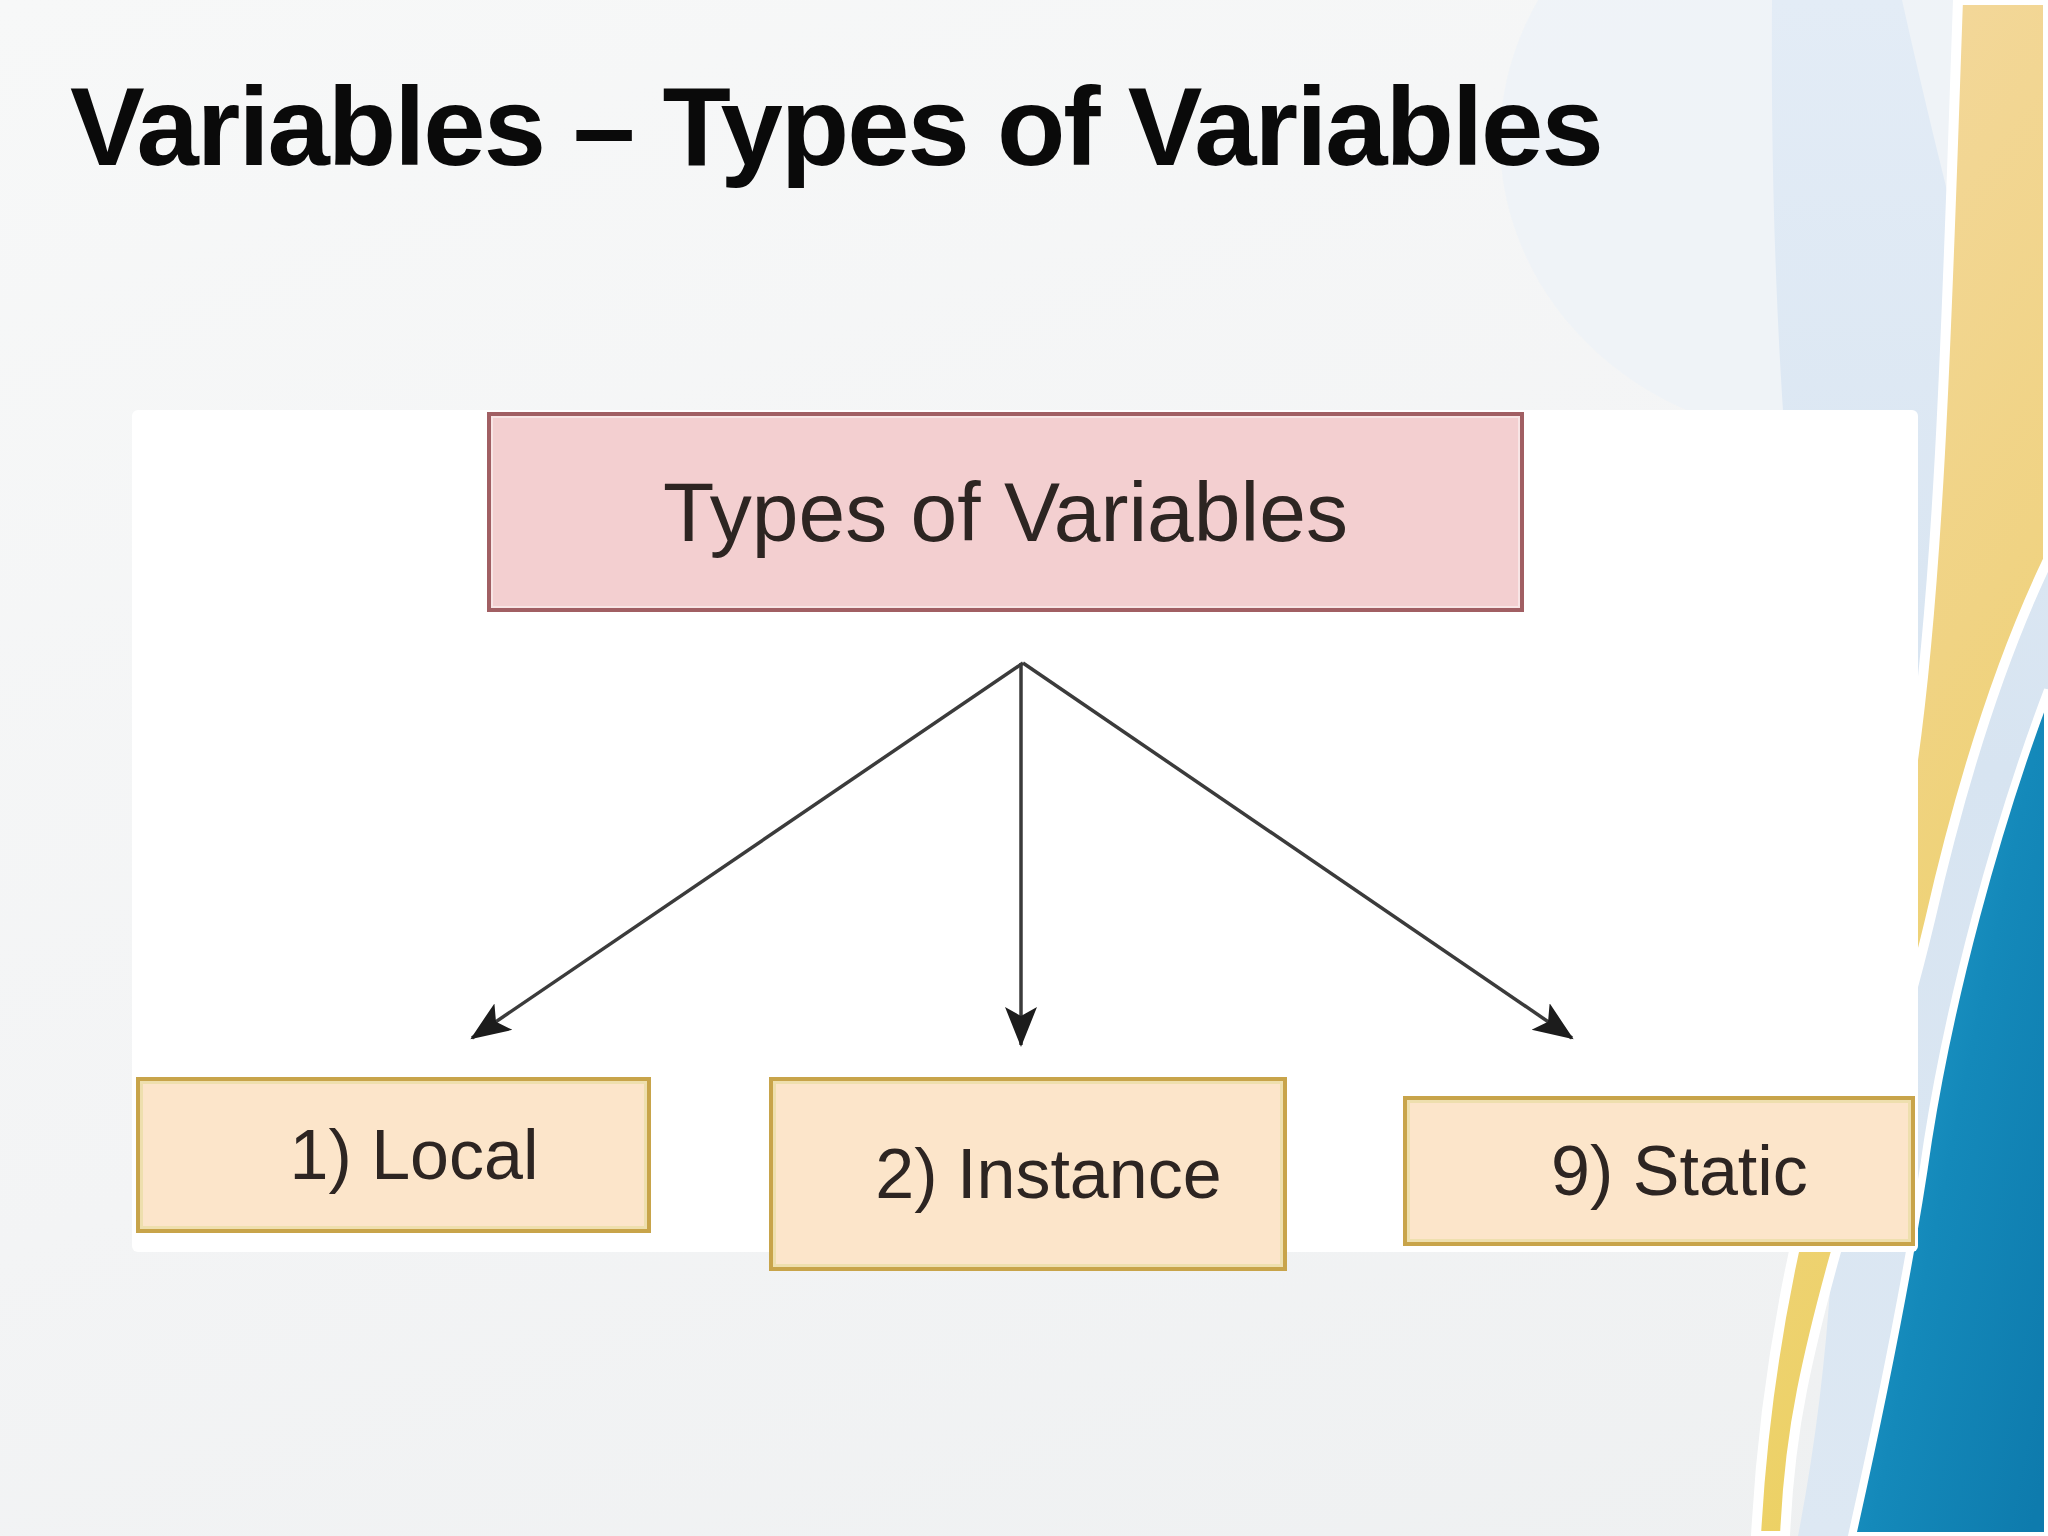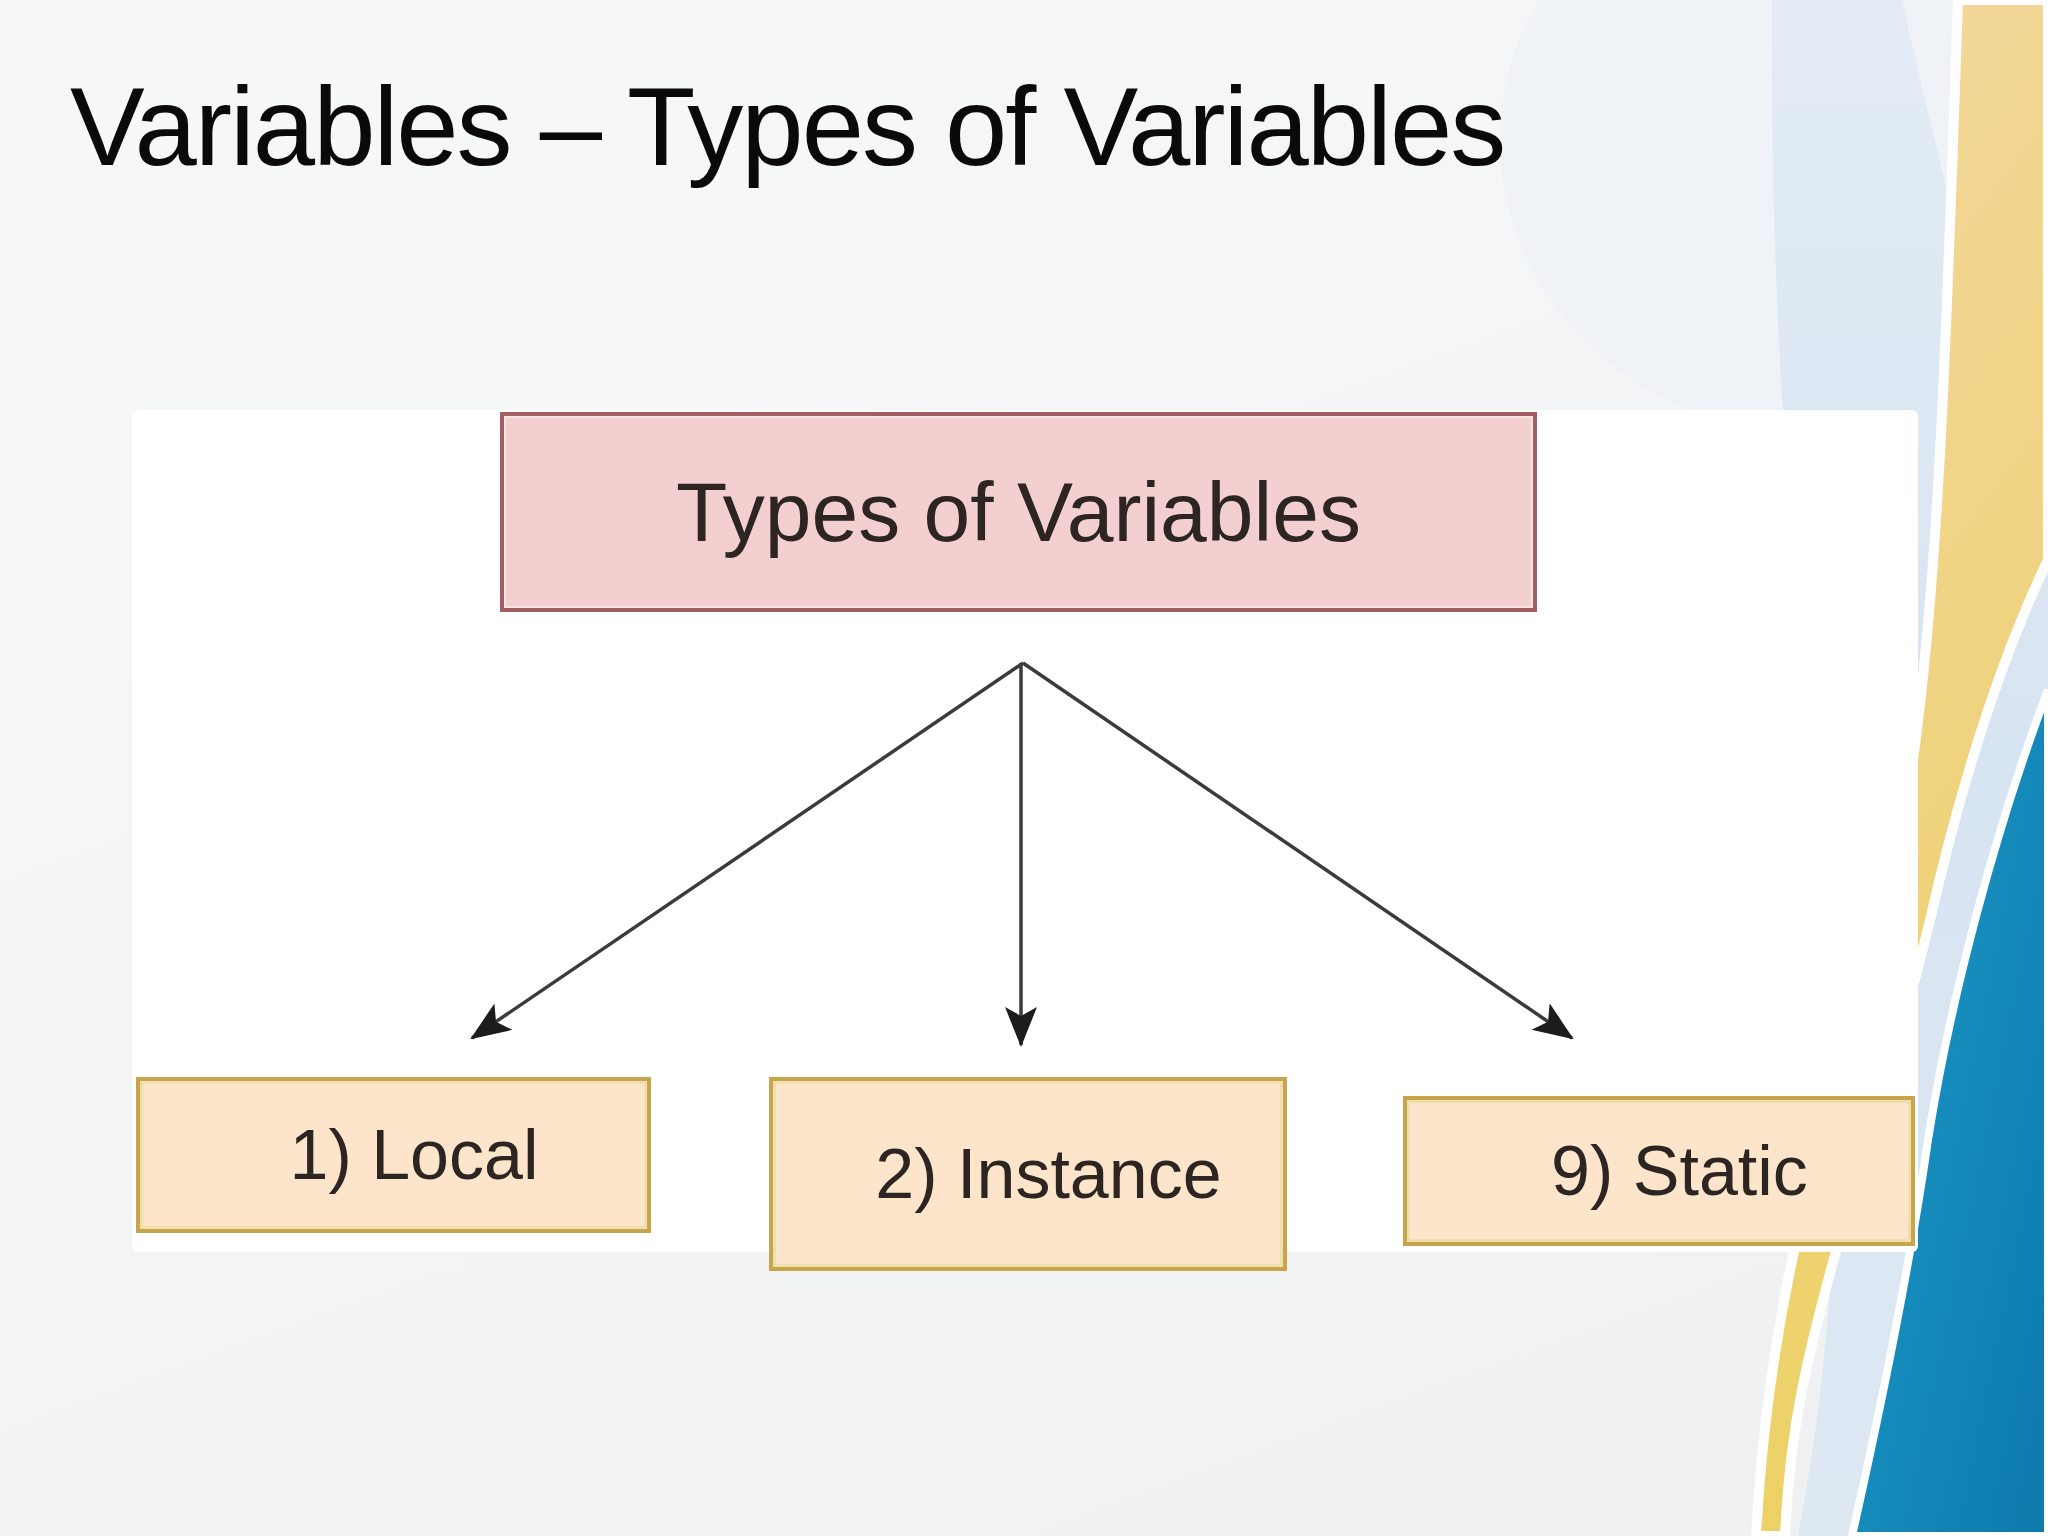--- a/index.html
+++ b/index.html
@@ -11,34 +11,34 @@
   *{margin:0;padding:0;box-sizing:border-box;}
   html,body{width:2048px;height:1536px;}
   body{
     position:relative;width:2048px;height:1536px;overflow:hidden;
     background:linear-gradient(160deg,#f7f8f8 0%,#f3f4f5 55%,#eef0f1 100%);
     font-family:"Liberation Sans","DejaVu Sans",sans-serif;
   }
   .deco{position:absolute;inset:0;width:2048px;height:1536px;}
   .slide-title{
     position:absolute;left:70px;top:62px;
-    font-size:112px;font-weight:normal;letter-spacing:-2px;
+    font-size:112px;font-weight:bold;letter-spacing:-2px;
     color:var(--title_color);white-space:nowrap;
   }
   .panel{
     position:absolute;left:132px;top:410px;width:1786px;height:842px;
     background:var(--panel);border-radius:6px;
   }
   .arrow-layer{position:absolute;inset:0;width:2048px;height:1536px;pointer-events:none;}
   .node{
     position:absolute;display:flex;align-items:center;justify-content:center;
     color:var(--box_text);text-align:center;
   }
   .root-node{
-    left:500px;top:412px;width:1037px;height:200px;
+    left:487px;top:412px;width:1037px;height:200px;
     background:var(--root_fill);border:4px solid var(--root_border);
     box-shadow:inset 0 0 0 2px rgba(255,255,255,.45);
     font-size:84px;
   }
   .child-node{
     background:var(--child_fill);border:4px solid var(--child_border);
     box-shadow:inset 0 0 0 3px var(--child_inner);
     font-size:70px;
     padding-left:41px;
   }

